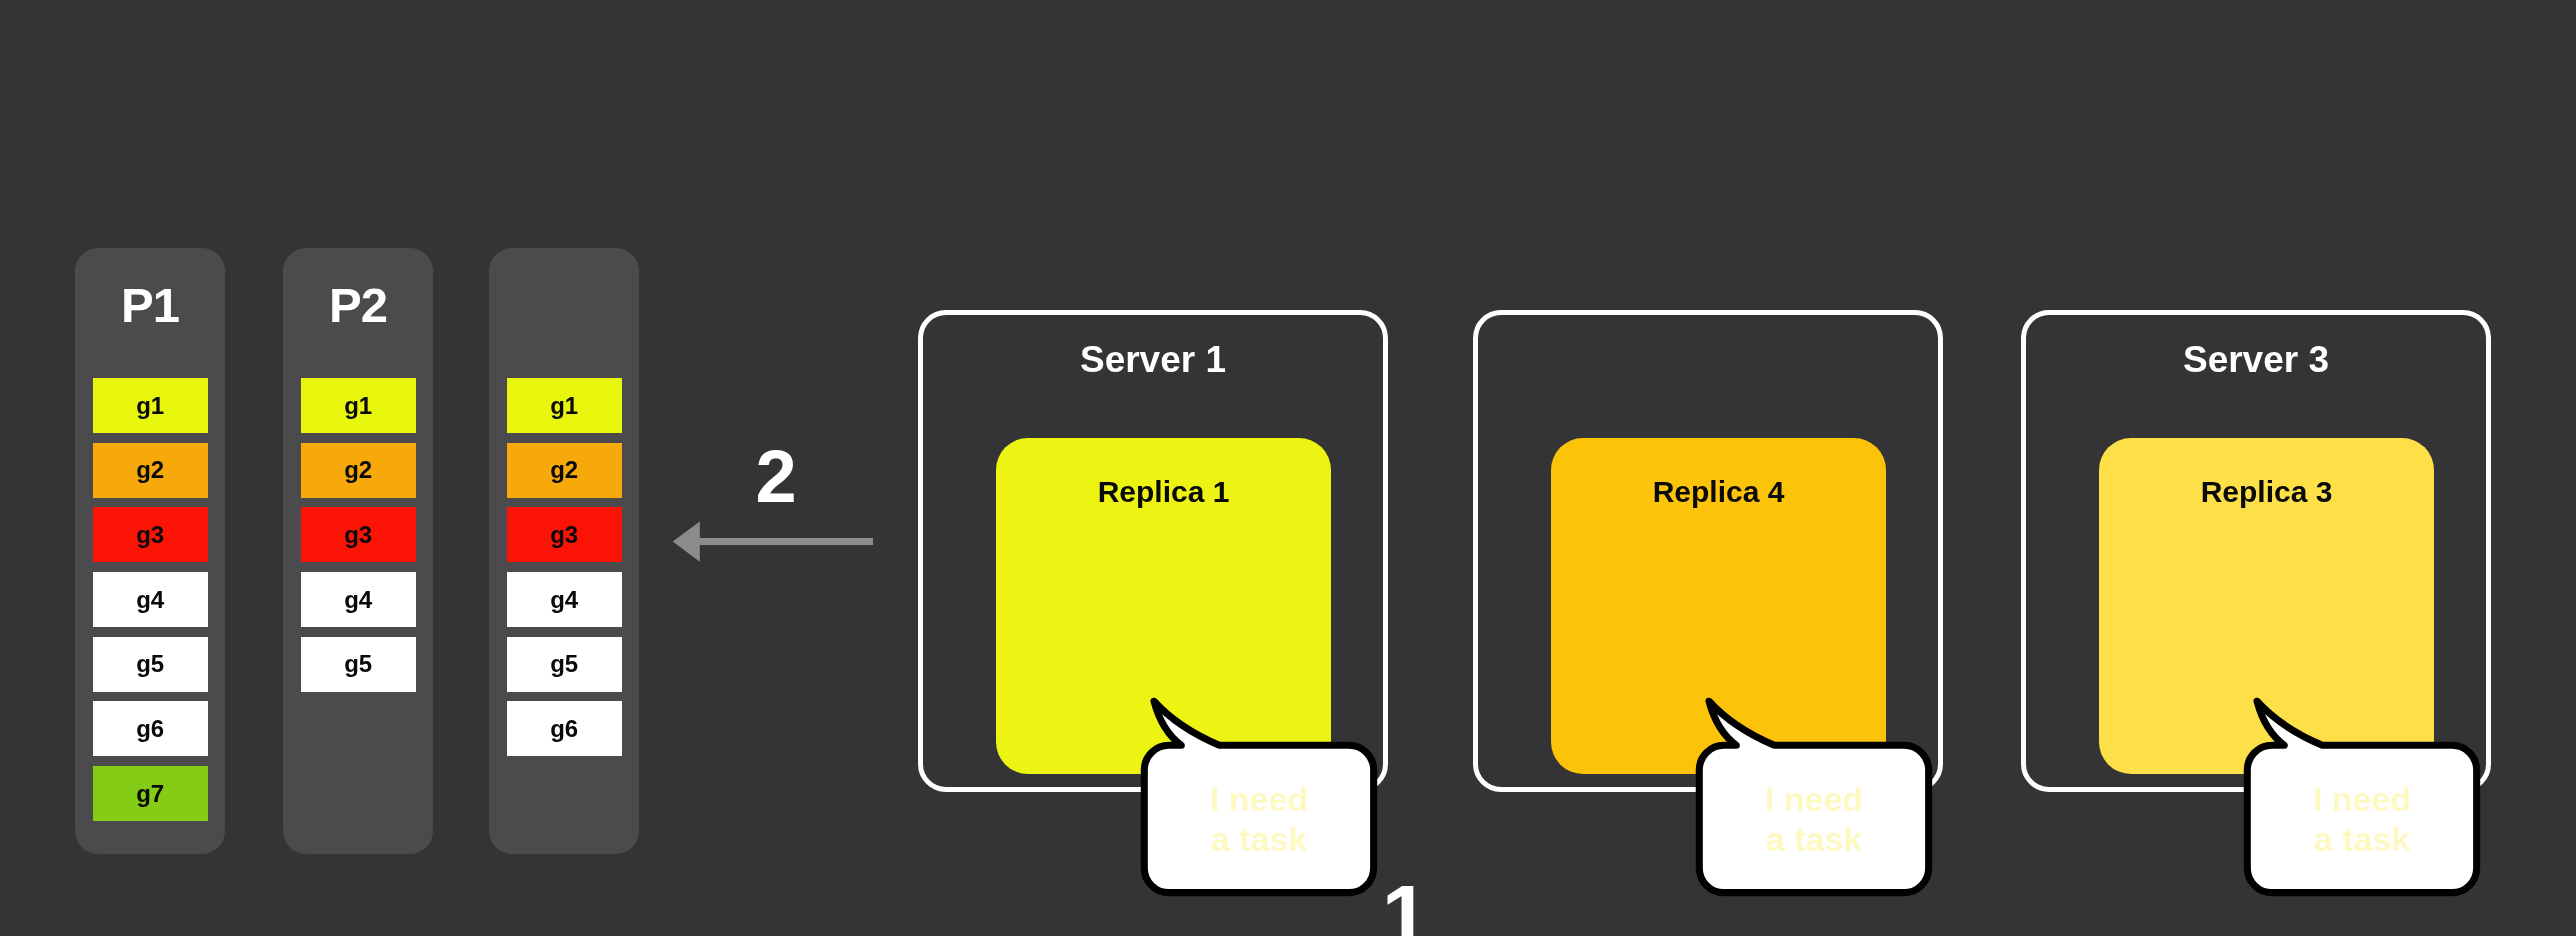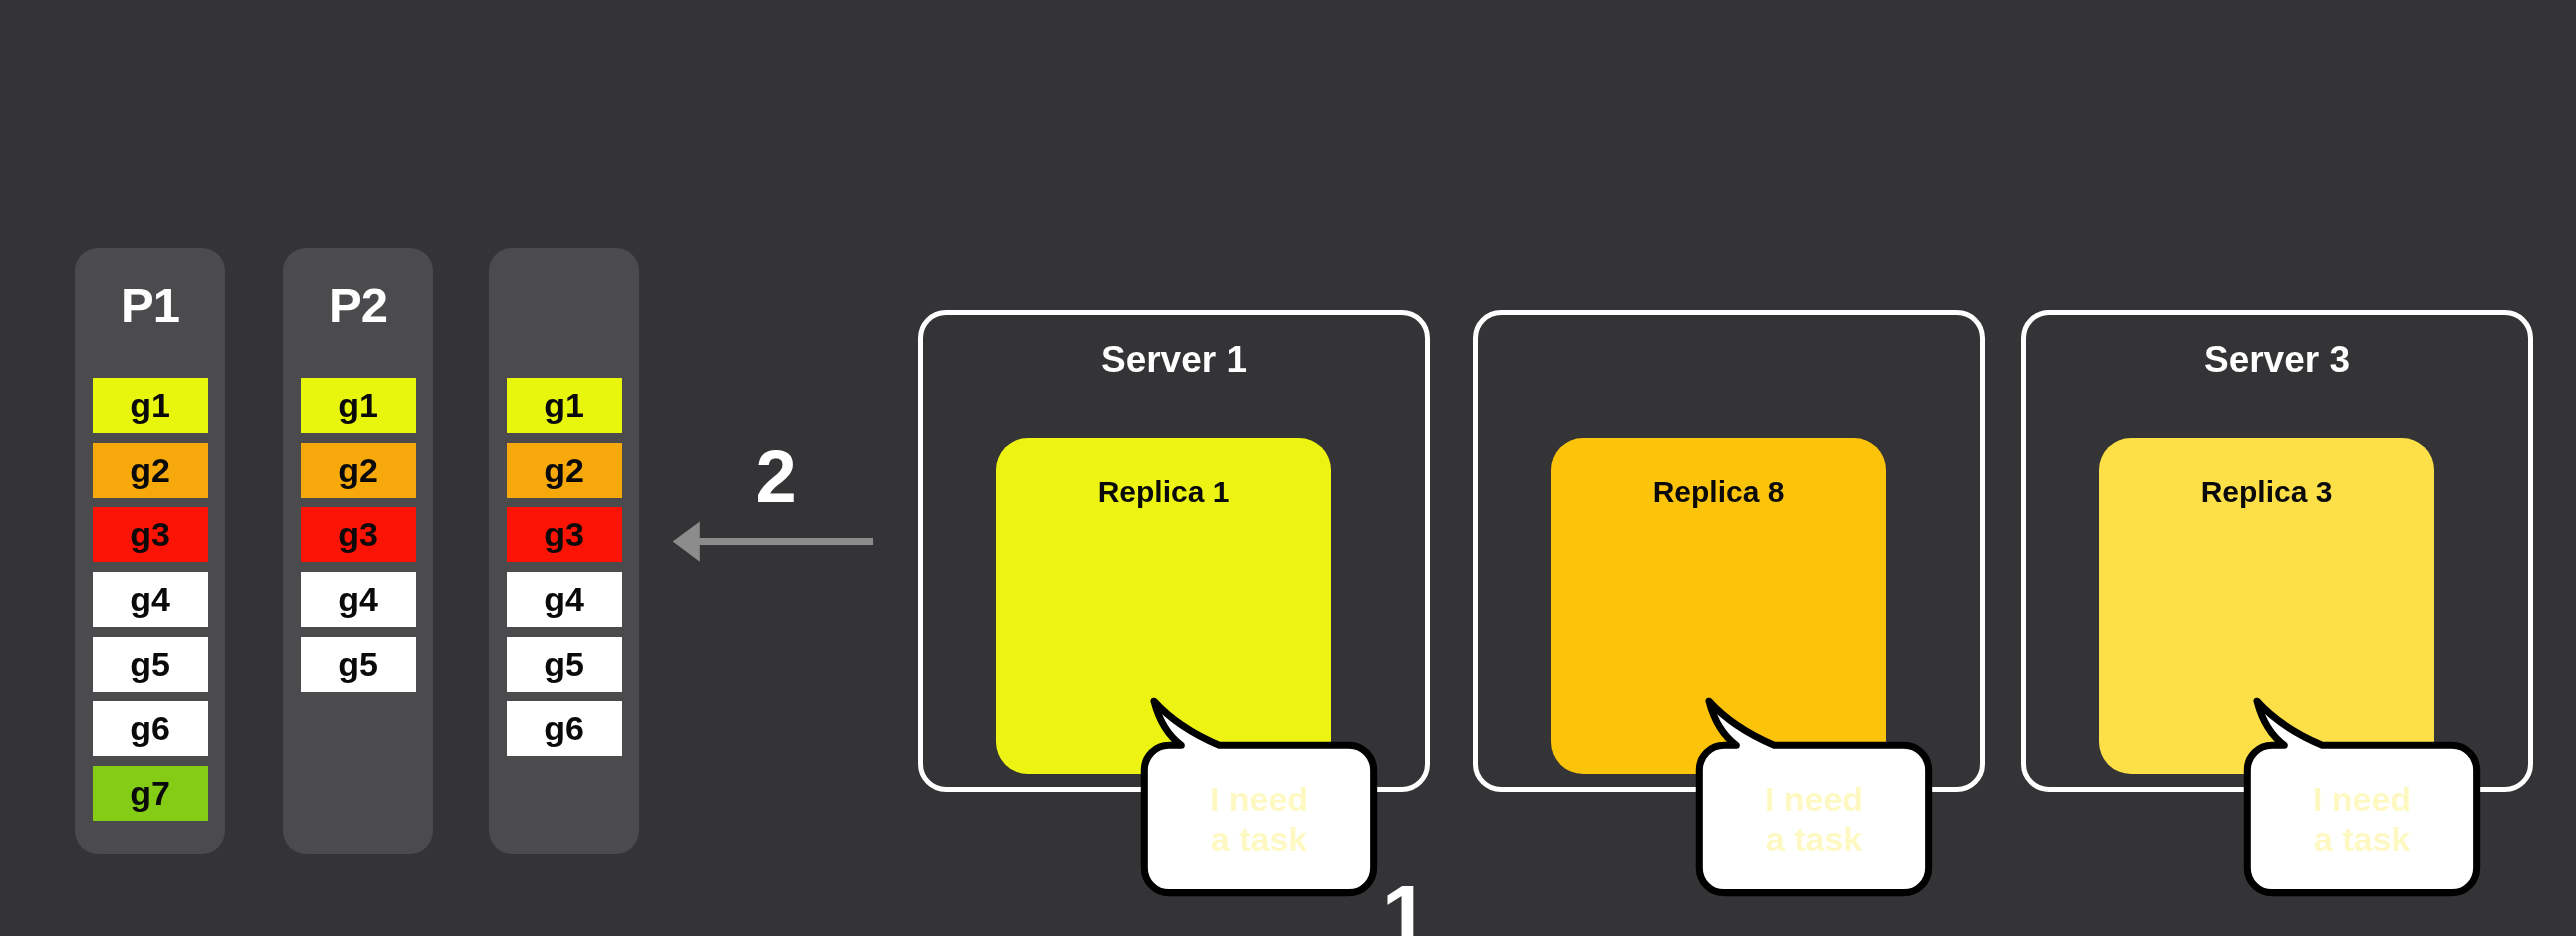--- a/index.html
+++ b/index.html
@@ -15,32 +15,32 @@
   }
   .pcol-title{
     position:absolute;top:19.4px;left:0;width:100%;height:76px;
     display:flex;align-items:center;justify-content:center;
     color:#fff;font-size:49px;font-weight:700;letter-spacing:-0.9px;
   }
   .cells{position:absolute;top:130px;left:17.7px;width:115px;}
   .cell{
     width:115px;height:55px;margin-bottom:9.7px;
     display:flex;align-items:center;justify-content:center;
-    color:#0a0a0a;font-size:34px;font-weight:700;
+    color:#0a0a0a;font-size:24px;font-weight:700;
   }
   
   .step-num{
     position:absolute;color:#fff;font-weight:700;line-height:1;
     text-align:center;
   }
   #step2{left:723px;top:440px;width:106px;font-size:74px;}
   #step1{left:1355px;top:873px;width:101px;font-size:85px;}
   #arrow2{position:absolute;left:667px;top:517px;}
   
-  .server{position:absolute;top:310px;width:512px;height:482px;}
+  .server{position:absolute;top:310px;width:470px;height:482px;}
   .server-frame{
     position:absolute;inset:0;border:5.3px solid #fff;border-radius:28px;
   }
   .server-title{
     position:absolute;top:26.5px;left:0;width:100%;height:46px;
     display:flex;align-items:center;justify-content:center;
     color:#fff;font-size:37px;font-weight:600;
   }
   .replica{
     position:absolute;left:78px;top:128px;width:335px;height:336px;
@@ -117,21 +117,21 @@
     </svg>
     <div class="bubble-text">
       <div>I need</div>
       <div>a task</div>
     </div>
   </div>
 
   <div class="server" style="left:1473px">
     <div class="server-frame"></div>
     <div class="replica" style="background-color: rgb(252, 195, 11);">
-      <div class="replica-label">Replica 8</div>
+      <div class="replica-label">Replica 4</div>
     </div>
     <svg class="bubble-svg" viewBox="0 0 280 240">
       <path d="M 48 58 Q 26 42 17 8 Q 44 38 91 58 L 238 58 A 28 28 0 0 1 266 86
                L 266 197 A 28 28 0 0 1 238 225 L 34 225 A 28 28 0 0 1 6 197
                L 6 86 A 28 28 0 0 1 34 58 Z" fill="#ffffff" stroke="#000000" stroke-width="8" stroke-linejoin="round"></path>
     </svg>
     <div class="bubble-text">
       <div>I need</div>
       <div>a task</div>
     </div>

